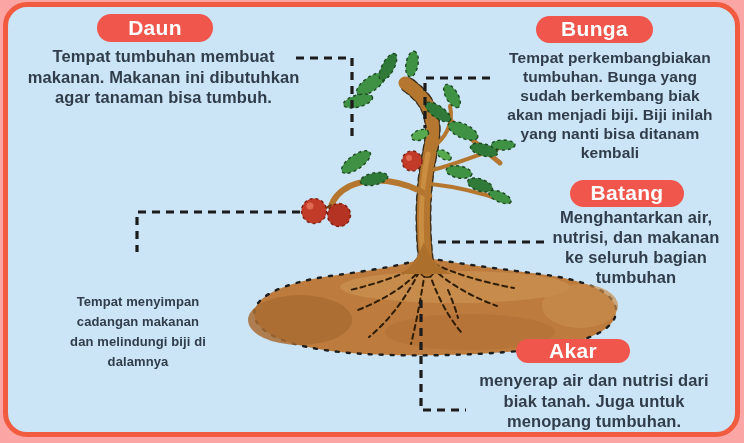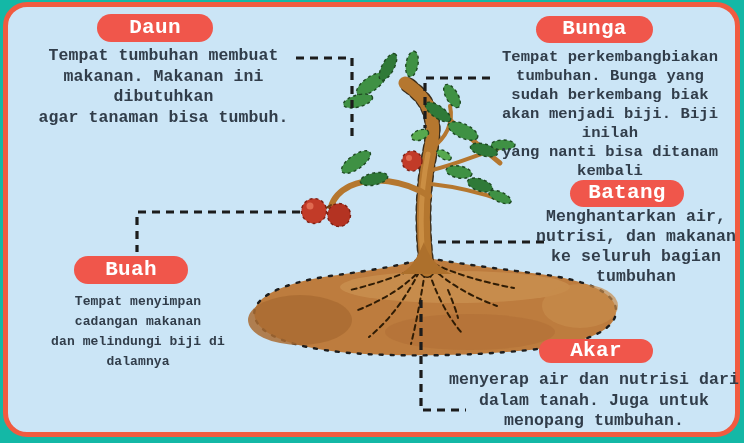--- a/index.html
+++ b/index.html
@@ -1,18 +1,18 @@
 <!DOCTYPE html>
 <html><head>
 <meta charset="utf-8">
 <style>
   html,body{margin:0;padding:0;background:#ffffff;}
   .stage{
     position:relative;width:744px;height:443px;overflow:hidden;
-    font-family:Liberation Mono, monospace;background:#14b8a6;
+    font-family:Liberation Sans, sans-serif;background:#fca5a5;
   }
   .card{
     position:absolute;left:3px;top:2px;right:4px;bottom:6px;
     background:#cbe5f6;border:5px solid #f15b40;border-radius:24px;
     box-sizing:border-box;
   }
   .plant-svg{position:absolute;left:0;top:0;width:744px;height:443px;}
   .part-label{
     position:absolute;display:flex;align-items:center;justify-content:center;
     background:#f0564b;color:#ffffff;border-radius:15px;
@@ -20,21 +20,21 @@
     padding-bottom:2px;box-sizing:border-box;
   }
   .desc{
     position:absolute;color:#313d4a;font-weight:700;text-align:center;
     white-space:pre-line;letter-spacing:.1px;
   }
   .lbl-daun{left:97px;top:14px;width:116px;height:28px;}
   .lbl-bunga{left:536px;top:16px;width:117px;height:27px;}
   .lbl-batang{left:570px;top:180px;width:114px;height:27px;}
   .lbl-buah{left:74px;top:256px;width:114px;height:28px;}
-  .lbl-akar{left:539px;top:339px;width:114px;height:24px;text-align:right;}
+  .lbl-akar{left:516px;top:339px;width:114px;height:24px;text-align:right;}
   .txt-daun{left:11px;top:46px;width:305px;font-size:16.5px;line-height:20.5px;}
   .txt-bunga{left:482px;top:48px;width:256px;font-size:15.5px;line-height:19px;}
   .txt-batang{left:532px;top:207px;width:208px;font-size:16.5px;line-height:20px;}
   .txt-buah{left:32px;top:292px;width:212px;font-size:13px;line-height:20px;}
   .txt-akar{left:446px;top:370px;width:296px;font-size:16.5px;line-height:20.5px;}
 </style>
 </head>
 <body>
 
 <div class="stage">
@@ -117,36 +117,35 @@
       <path d="M 490 78 H 425 V 128"></path>
       <path d="M 300 212 H 137 V 252"></path>
       <path d="M 438 242 H 544"></path>
       <path d="M 421 300 V 410 H 466"></path>
     </g>
   </svg>
 
   <div class="part-label lbl-daun">Daun</div>
   <div class="part-label lbl-bunga">Bunga</div>
   <div class="part-label lbl-batang">Batang</div>
-  <div class="part-label lbl-buah">Buah</div>
   <div class="part-label lbl-akar">Akar</div>
 
   <div class="desc txt-daun">Tempat tumbuhan membuat
 makanan. Makanan ini dibutuhkan
 agar tanaman bisa tumbuh.</div>
   <div class="desc txt-bunga">Tempat perkembangbiakan
 tumbuhan. Bunga yang
 sudah berkembang biak
 akan menjadi biji. Biji inilah
 yang nanti bisa ditanam
 kembali</div>
   <div class="desc txt-batang">Menghantarkan air,
 nutrisi, dan makanan
 ke seluruh bagian
 tumbuhan</div>
   <div class="desc txt-buah">Tempat menyimpan
 cadangan makanan
 dan melindungi biji di
 dalamnya</div>
   <div class="desc txt-akar">menyerap air dan nutrisi dari
-dalam tanah. Juga untuk
+biak tanah. Juga untuk
 menopang tumbuhan.</div>
 </div>
 
 </body></html>

